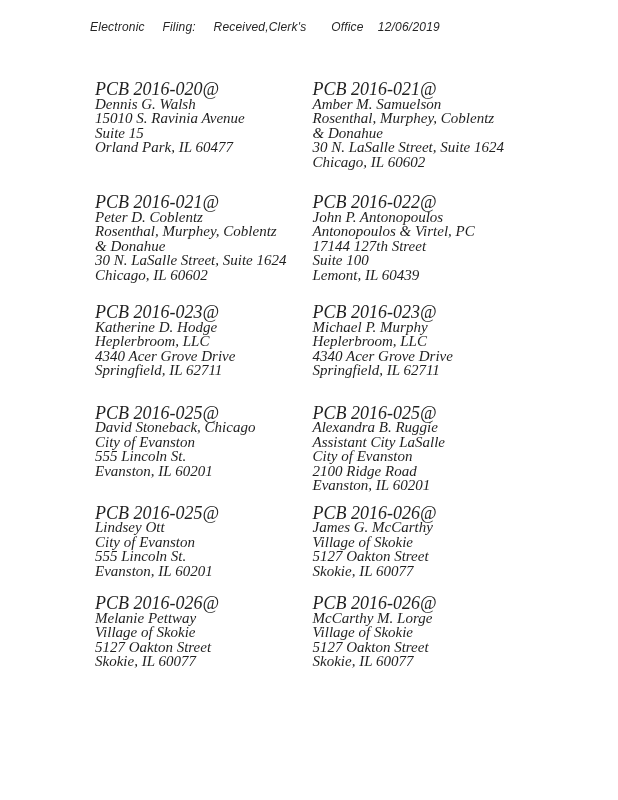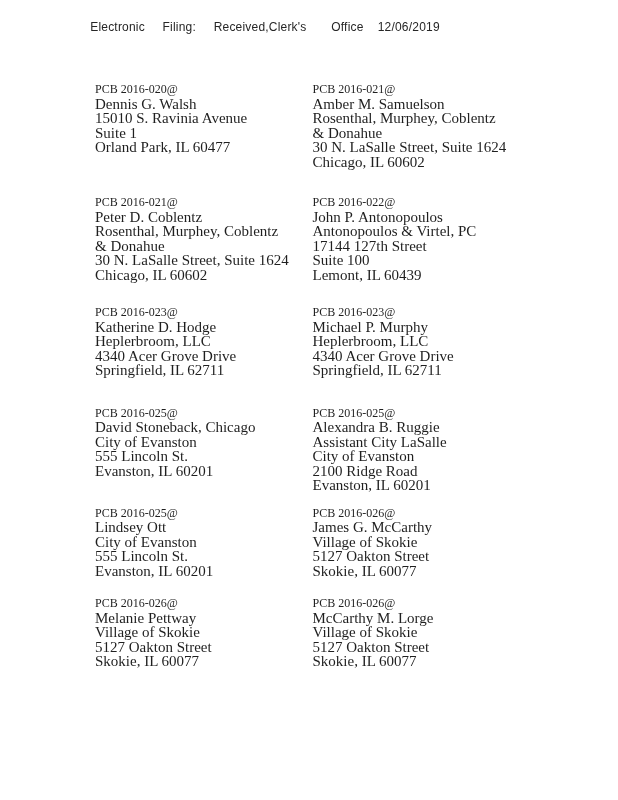--- a/index.html
+++ b/index.html
@@ -8,20 +8,21 @@
     background: #ffffff;
   }
   .page {
     position: relative;
     width: 530px;
     height: 800px;
     background: #ffffff;
     overflow: hidden;
     font-family: "Liberation Serif", serif;
     color: #1f1f1f;
+    font-style: italic;
   }
   .filing-stamp {
     padding-top: 20px;
     text-align: center;
     font-family: "Liberation Sans", sans-serif;
     font-size: 12px;
     color: #262626;
     white-space: pre;
     letter-spacing: 0.2px;
   }
@@ -38,21 +39,21 @@
   .row:nth-child(3) { margin-bottom: 28px; align-items: flex-end; }
   .row:nth-child(4) { margin-bottom: 13px; }
   .row:nth-child(5) { margin-bottom: 18px; }
   .col-left  { width: 250px; }
   .col-right { width: 250px; }
   .block {
     font-size: 12.5px;
     line-height: 14.5px;
   }
   .case-no {
-    font-size: 12px;
+    font-size: 18px;
     line-height: 14.5px;
   }
   .addr-line {
     font-size: 15px;
     line-height: 14.5px;
     white-space: nowrap;
   }
 </style>
 </head>
 <body>
@@ -62,21 +63,21 @@
   <div class="filing-stamp">Electronic     Filing:     Received,Clerk's       Office    12/06/2019</div>
 
   <div class="content">
 
     <div class="row">
       <div class="col-left block">
         <div class="case-no">PCB 2016-020@</div>
         <div class="lines">
             <div class="addr-line">Dennis G. Walsh</div>
             <div class="addr-line">15010 S. Ravinia Avenue</div>
-            <div class="addr-line">Suite 1</div>
+            <div class="addr-line">Suite 15</div>
             <div class="addr-line">Orland Park, IL 60477</div>
           </div>
       </div>
       <div class="col-right block">
         <div class="case-no">PCB 2016-021@</div>
         <div class="lines">
             <div class="addr-line">Amber M. Samuelson</div>
             <div class="addr-line">Rosenthal, Murphey, Coblentz</div>
             <div class="addr-line">&amp; Donahue</div>
             <div class="addr-line">30 N. LaSalle Street, Suite 1624</div>

